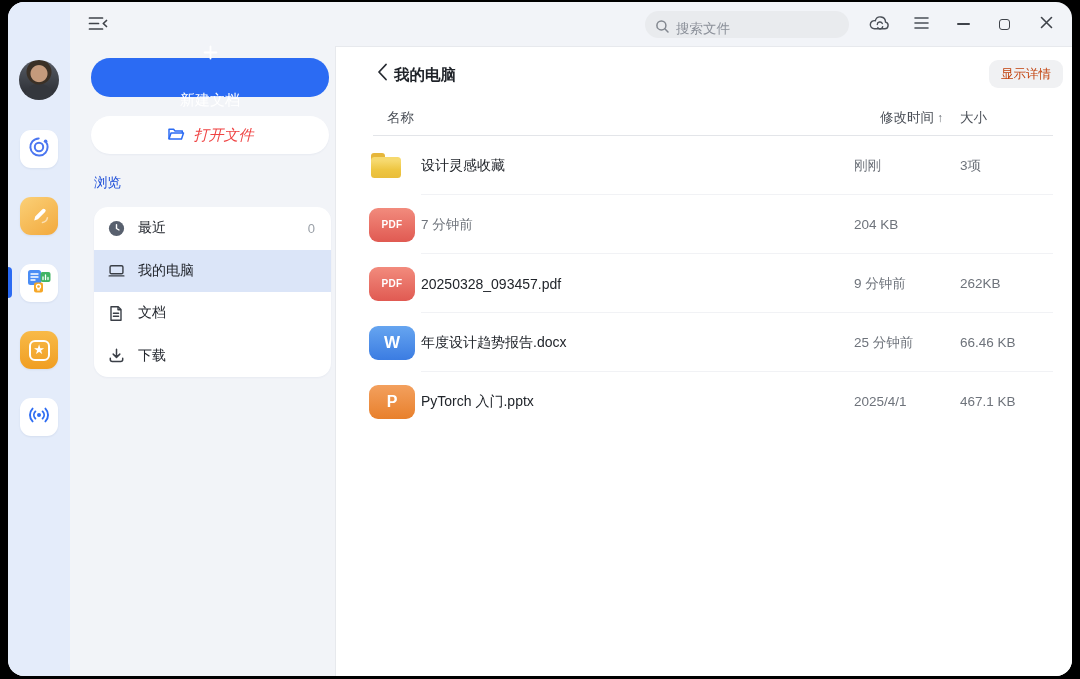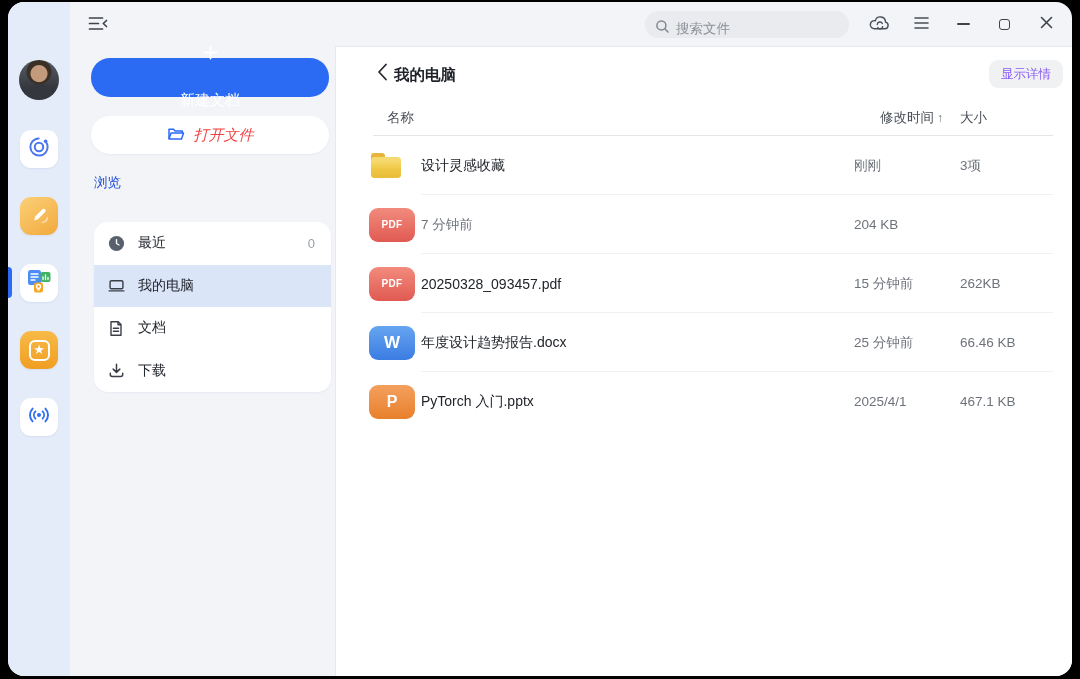--- a/index.html
+++ b/index.html
@@ -32,21 +32,21 @@
   .collapse-btn { position:absolute; left:16px; top:11px; width:24px; height:24px;
     display:flex; align-items:center; justify-content:center; border-radius:6px; }
   .btn-new { position:absolute; left:21px; top:56px; width:238px; height:39px;
     border-radius:19px; background:#2b6bf3; color:#fff; font-size:15px; border:none;
     display:flex; align-items:center; justify-content:center; gap:28px; font-weight:500;flex-direction:column; }
   .btn-open { position:absolute; left:21px; top:114px; width:238px; height:38px;
     border-radius:19px; background:#fff; color:#ef4444; font-size:15px; border:none;
     display:flex; align-items:center; justify-content:center; gap:9px; font-weight:500;
     box-shadow:0 1px 2px rgba(40,60,110,.05);font-style:italic; }
   .browse-label { position:absolute; left:24px; top:172px; font-size:13.5px; color:#1d4ed8; }
-  .nav-card { position:absolute; left:24px; top:220px; width:237px; height:170px;
+  .nav-card { position:absolute; left:24px; top:205px; width:237px; height:170px;
     background:#fff; border-radius:14px; overflow:hidden;
     box-shadow:0 1px 2px rgba(40,60,110,.05); }
   .nav-item { height:42.5px; display:flex; align-items:center; padding:0 16px 0 14px;
     gap:13px; font-size:14px; color:#23272e; cursor:default; }
   .nav-item.selected { background:#dbe5f8; }
   .nav-count { margin-left:auto; color:#9aa0a8; font-size:13px; }
   .nav-ico { width:17px; height:17px; flex:0 0 auto; display:flex; align-items:center; }
 
   
   .search { position:absolute; left:637px; top:9px; width:204px; height:27px;
@@ -61,21 +61,21 @@
   .max-box { width:11px; height:11px; border:1.7px solid #3f434a; border-radius:3px; }
 
   
   .main { position:absolute; left:327px; top:44px; width:737px; height:630px;
     background:#fff; border-left:1px solid #e7e9ed; border-top:1px solid #e7e9ed; }
   .back-btn { position:absolute; left:36px; top:17px; width:20px; height:20px;
     display:flex; align-items:center; justify-content:center; }
   .page-title { position:absolute; left:58px; top:18px; font-size:15.5px;
     font-weight:600; color:#1f2329; }
   .details-btn { position:absolute; right:9px; top:13px; height:28px; padding:0 12px;
-    border:none; border-radius:9px; background:#f0f1f3; font-size:12.5px; color:#8b5cf6;
+    border:none; border-radius:9px; background:#f0f1f3; font-size:12.5px; color:#c2410c;
     display:flex; align-items:center; }
   .col-hdr { position:absolute; top:62px; font-size:13.5px; color:#4b5058;text-align:center; }
   .col-name { left:51px; } .col-time { left:544px; } .col-size { left:624px; }
   .sort-arrow { font-size:12px; color:#6b7077; margin-left:3px; }
   .header-line { position:absolute; left:37px; right:19px; top:88px; height:1px; background:#e3e5e9; }
   .rows { position:absolute; left:0; right:0; top:89px; }
   .file-row { height:59px; display:grid; grid-template-columns:52px 433px 106px 1fr;
     align-items:center; padding-left:33px; position:relative; }
   .file-row:not(:last-child)::after { content:""; position:absolute; left:85px; right:19px;
     bottom:0; height:1px; background:#f1f2f5; }
@@ -302,21 +302,21 @@
     <span class="file-meta">204 KB</span>
   </div>
 
   <div class="file-row">
     <span>
             <span class="file-icon icon-pdf">
               <span class="badge">PDF</span>
             </span>
           </span>
     <span class="file-name">20250328_093457.pdf</span>
-    <span class="file-meta">15 分钟前</span>
+    <span class="file-meta">9 分钟前</span>
     <span class="file-meta">262KB</span>
   </div>
 
   <div class="file-row">
     <span>
             <span class="file-icon icon-docx">
               <span class="badge">W</span>
             </span>
           </span>
     <span class="file-name">年度设计趋势报告.docx</span>

